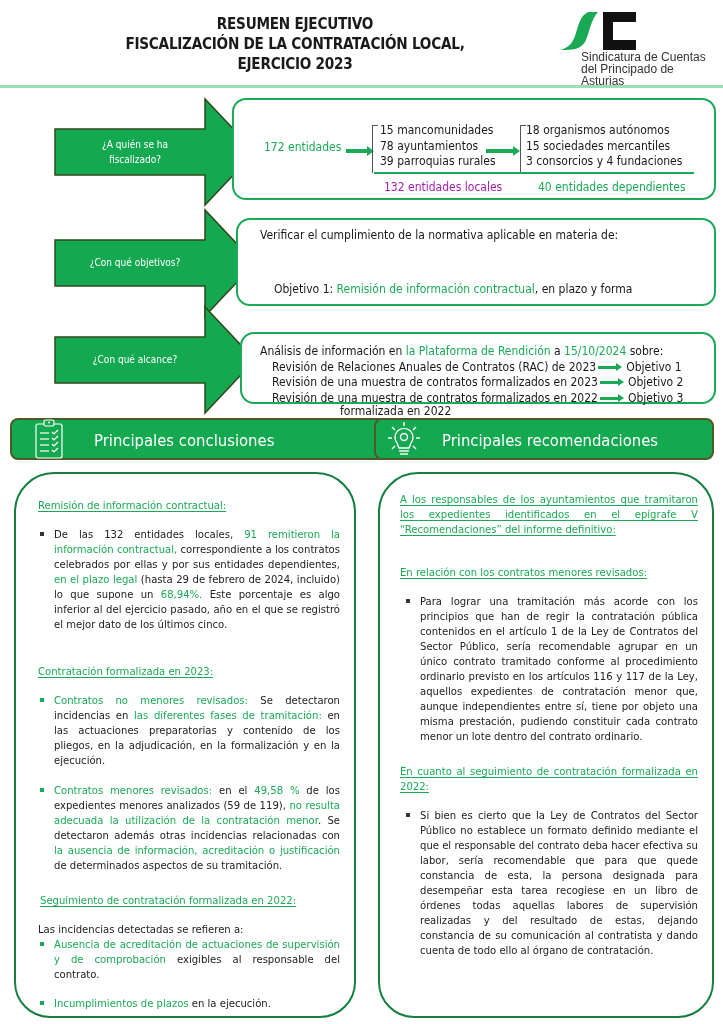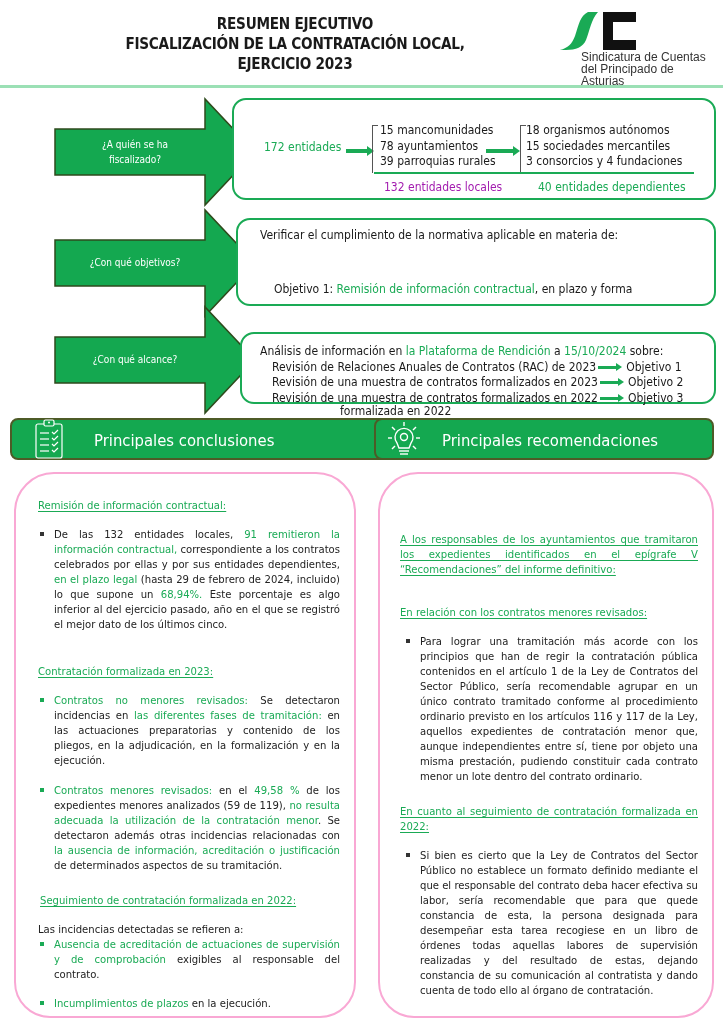--- a/index.html
+++ b/index.html
@@ -48,28 +48,28 @@
   .inarrow::after { content: ""; position: absolute; right: -4px; top: -3px; border-left: 6px solid #1aaa55; border-top: 4.5px solid transparent; border-bottom: 4.5px solid transparent; }
 
   
   .banner { position: absolute; top: 418px; height: 42px; background: #14a850; border: 2px solid #4d5b27; border-radius: 8px; color: #fff; font-size: 16.5px; }
   .banner .txt { position: absolute; top: 11px; }
   .banner svg { position: absolute; }
   #banner-left { left: 10px; width: 415px; }
   #banner-right { left: 374px; width: 340px; }
 
   
-  .panel { position: absolute; top: 472px; height: 546px; border: 2px solid #f9a8d4; border-radius: 40px 40px 36px 36px; background: #fff; font-size: 11.2px; line-height: 15px; color: #222; }
+  .panel { position: absolute; top: 472px; height: 546px; border: 2px solid #15803d; border-radius: 40px 40px 36px 36px; background: #fff; font-size: 11.2px; line-height: 15px; color: #222; }
   #panel-left { left: 14px; width: 342px; padding: 24px 14px 0 22px; }
   #panel-right { left: 378px; width: 336px; padding: 18px 14px 0 20px; }
   .sec { color: #1aaa55; text-decoration: underline; text-underline-offset: 2px; }
   .bul { position: relative; padding-left: 16px; text-align: justify; }
   .bul::before { content: ""; position: absolute; left: 2px; top: 5px; width: 4px; height: 4px; background: #333; }
   .bul.gbul::before { background: #1aaa55; }
-  .just { text-align: justify; margin-top: 40px; }
+  .just { text-align: justify; }
 </style>
 </head>
 <body>
 
 <div id="title">
   <div>RESUMEN EJECUTIVO</div>
   <div>FISCALIZACIÓN DE LA CONTRATACIÓN LOCAL,</div>
   <div>EJERCICIO 2023</div>
 </div>
 

